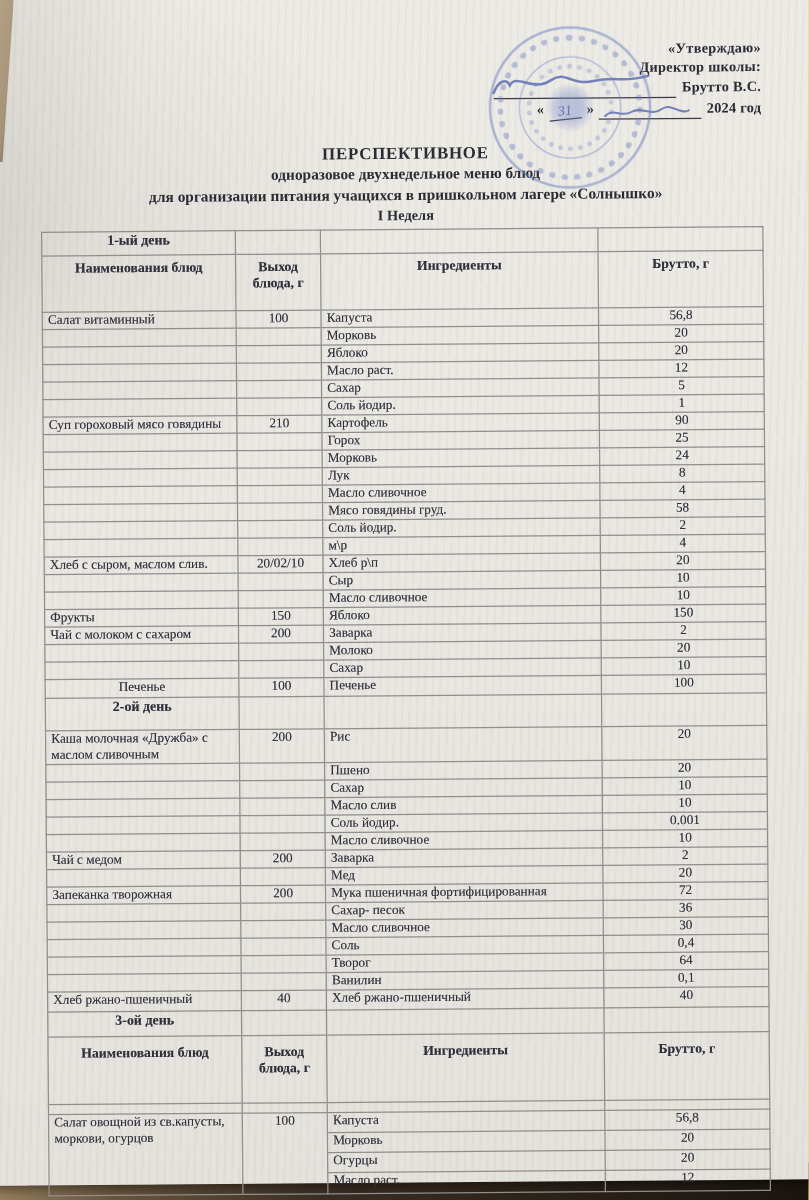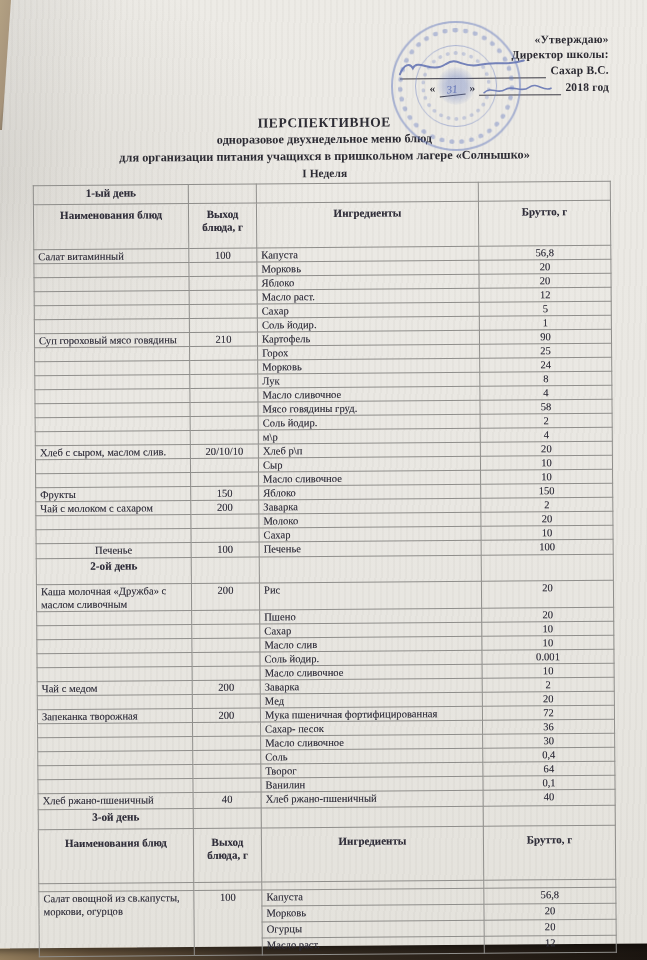--- a/index.html
+++ b/index.html
@@ -86,32 +86,32 @@
 
     <div class="approval">
       <div class="ap-line">«Утверждаю»</div>
       <div class="ap-line">Директор школы:</div>
       <div class="ap-sig-row">
         <span class="sig-line">
           <svg class="sig-svg" width="158" height="30" viewBox="0 0 158 30">
             <path d="M6 22 C 10 12, 16 10, 19 16 C 24 6, 38 22, 52 12 C 64 4, 68 17, 86 13 C 104 9, 110 15, 130 9" stroke="#5668ae" stroke-width="2" fill="none" opacity="0.8" stroke-linecap="round"></path>
           </svg>
         </span>
-        <span class="ap-line">Сахар В.С.</span>
+        <span class="ap-line">Брутто В.С.</span>
       </div>
       <div class="ap-date-row">
         <span class="ap-line">«</span>
         <span class="date-day">31</span>
         <span class="ap-line">»</span>
         <span class="month-line">
           <svg class="month-svg" width="74" height="14" viewBox="0 0 74 14">
             <path d="M3 10 C 10 3, 16 12, 24 7 S 40 11, 48 5 S 62 10, 70 6" stroke="#5668ae" stroke-width="1.6" fill="none" opacity="0.8" stroke-linecap="round"></path>
           </svg>
         </span>
-        <span class="ap-line">2018 год</span>
+        <span class="ap-line">2024 год</span>
       </div>
     </div>
 
     <div class="stamp">
       <div class="ring-outer"></div>
       <div class="ring-dots"></div>
       <div class="ring-mid"></div>
       <div class="ring-dots2"></div>
       <div class="core"></div>
     </div>
@@ -222,21 +222,21 @@
             <td class="g">2</td>
           </tr>
           <tr>
             <td class="dish"></td>
             <td class="out"></td>
             <td class="ing">м\р</td>
             <td class="g">4</td>
           </tr>
           <tr>
             <td class="dish">Хлеб с сыром, маслом слив.</td>
-            <td class="out">20/10/10</td>
+            <td class="out">20/02/10</td>
             <td class="ing">Хлеб р\п</td>
             <td class="g">20</td>
           </tr>
           <tr>
             <td class="dish"></td>
             <td class="out"></td>
             <td class="ing">Сыр</td>
             <td class="g">10</td>
           </tr>
           <tr>

